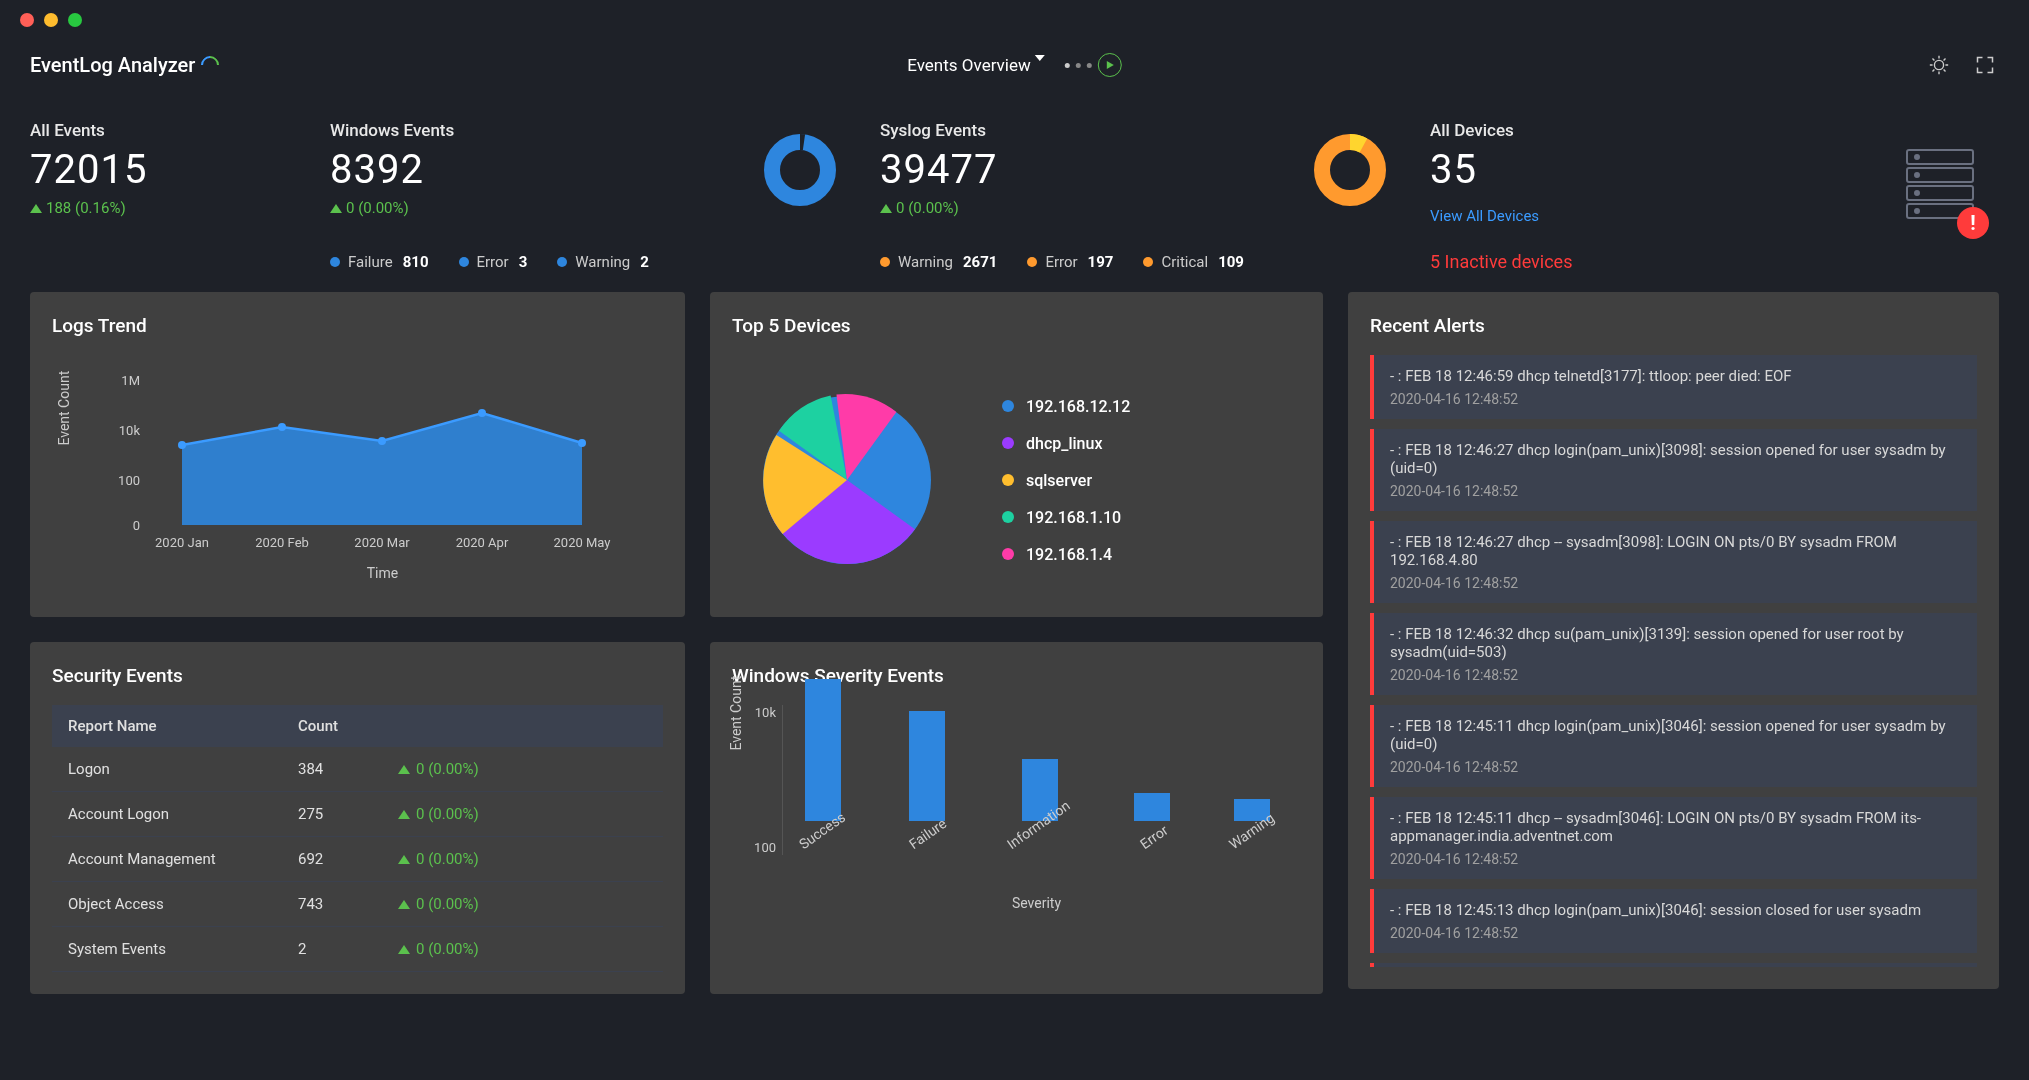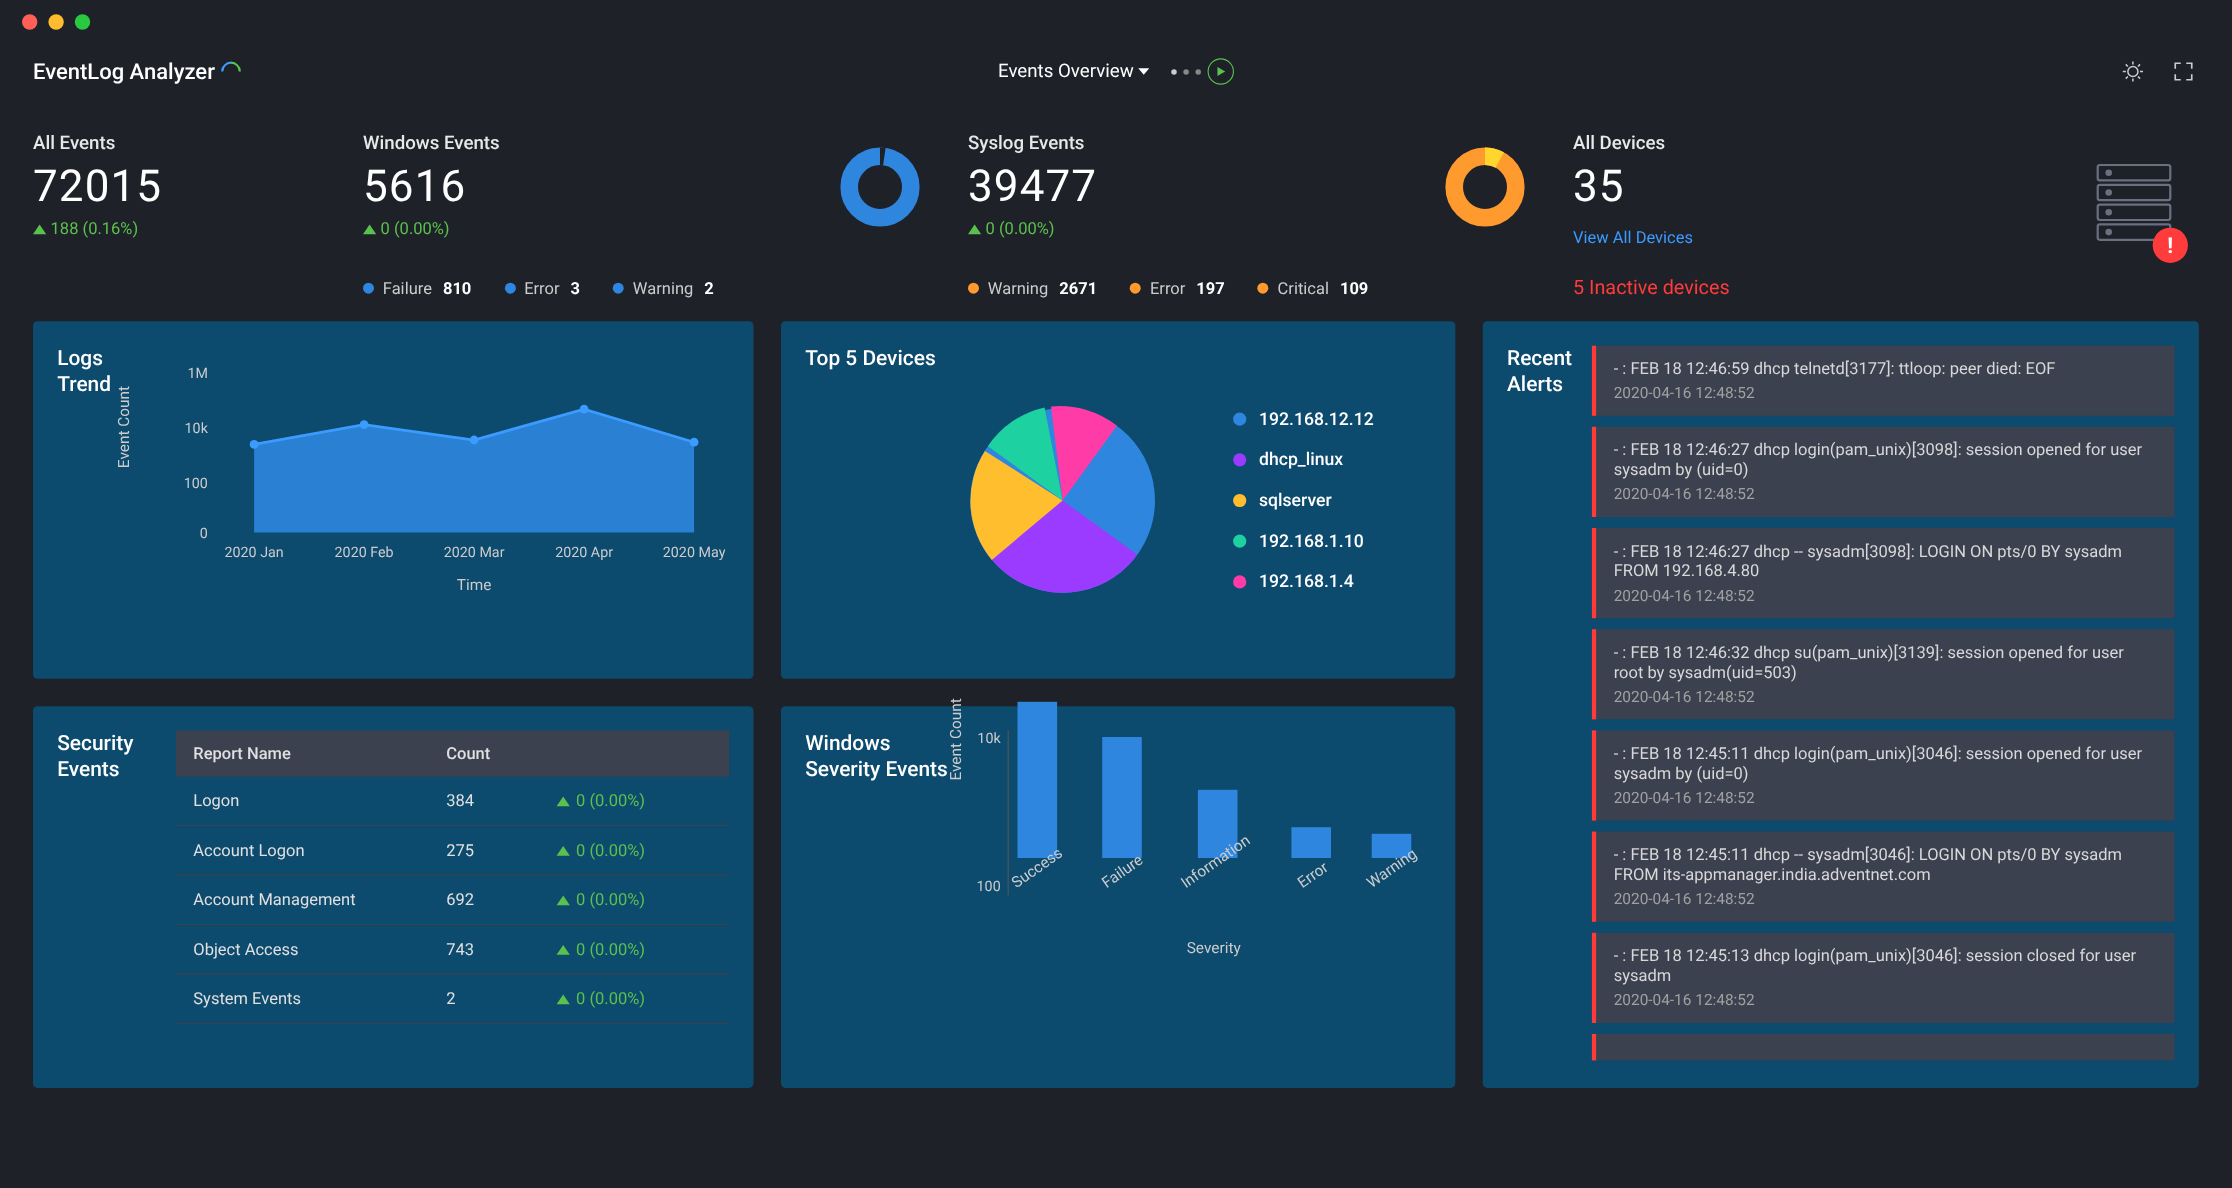--- a/index.html
+++ b/index.html
@@ -28,21 +28,21 @@
 .legend-row{display:flex;gap:30px;margin-top:30px;font-size:15px;color:#ccc}
 .leg{display:flex;align-items:center;gap:8px}
 .leg-dot{width:10px;height:10px;border-radius:50%}
 .leg b{color:#fff;margin-left:2px}
 .donut{position:absolute;right:30px;top:10px}
 .devices-link{color:#3b9bff;font-size:15px;margin-top:8px;cursor:pointer}
 .devices-warn{color:#ff3b3b;font-size:18px;margin-top:20px}
 .dev-icon{position:absolute;right:10px;top:20px}
 .alert-badge{position:absolute;right:0;bottom:-5px;width:32px;height:32px;background:#ff3b3b;border-radius:50%;display:flex;align-items:center;justify-content:center;color:#fff;font-weight:bold;font-size:20px}
 .cards-row{display:flex;padding:0 30px;gap:25px}
-.card{background:#0c4a6e;border-radius:4px;padding:22px;display:flex;flex-direction:row}
+.card{background:#404040;border-radius:4px;padding:22px;display:flex;flex-direction:column}
 .card-title{font-size:19px;color:#fff;font-weight:500;margin-bottom:18px}
 .col1{width:655px;display:flex;flex-direction:column;gap:25px}
 .col2{width:613px;display:flex;flex-direction:column;gap:25px}
 .col3{flex:1;display:flex;flex-direction:column}
 .chart-area{flex:1;position:relative}
 .axis-label{font-size:13px;fill:#ccc}
 .ylabel{position:absolute;left:-5px;top:50%;transform:rotate(-90deg) translateX(50%);transform-origin:left;font-size:14px;color:#ccc}
 .xlabel{text-align:center;font-size:14px;color:#ccc;margin-top:6px}
 .pie-wrap{display:flex;align-items:center;gap:50px;padding:20px 10px}
 .pie-legend{display:flex;flex-direction:column;gap:18px;font-size:16px;color:#fff;font-weight:500}
@@ -71,21 +71,21 @@
   <div class="tb-dot yellow"></div>
   <div class="tb-dot green"></div>
 </div>
 
 <div class="header">
   <div class="logo">
     <span>EventLog Analyzer</span>
     <span class="logo-arc"></span>
   </div>
   <div class="center-ctrl">
-    <div style="display:flex;align-items:center">
+    <div style="display:flex;">
       <span>Events Overview</span>
       <span class="chev-down"></span>
     </div>
     <div class="dots-play">
       <span class="sdot on"></span>
       <span class="sdot"></span>
       <span class="sdot"></span>
       <span class="play-ring">
           <span class="play-tri"></span>
         </span>
@@ -111,21 +111,21 @@
     <div class="stat-label">All Events</div>
     <div class="stat-value">72015</div>
     <div class="stat-delta">
         <span class="delta-up"></span>
         <span>188 (0.16%)</span>
       </div>
   </div>
 
   <div class="stat-block" style="flex:0 0 540px">
     <div class="stat-label">Windows Events</div>
-    <div class="stat-value">5616</div>
+    <div class="stat-value">8392</div>
     <div class="stat-delta">
         <span class="delta-up"></span>
         <span>0 (0.00%)</span>
       </div>
     <div class="legend-row">
       <div class="leg">
           <span class="leg-dot" style="background:#2e86de"></span>
           <span>Failure</span> 
           <b>810</b>
         </div>

